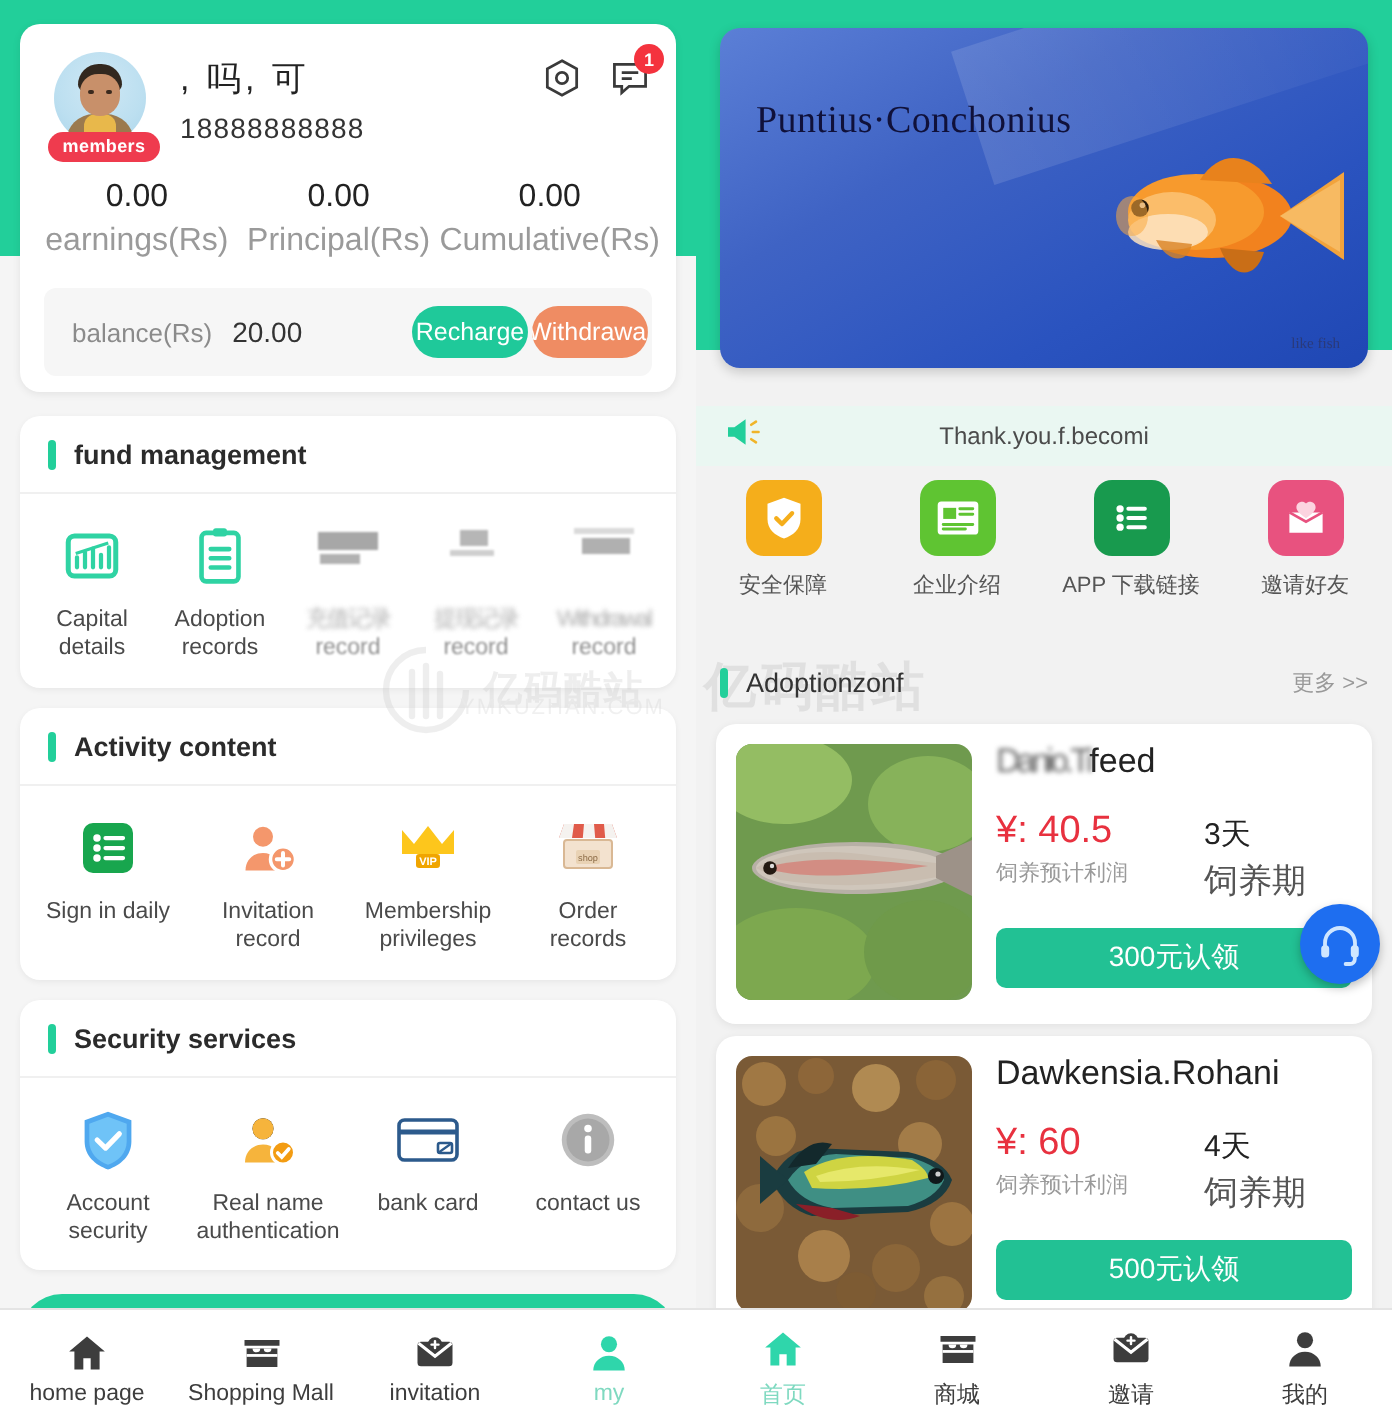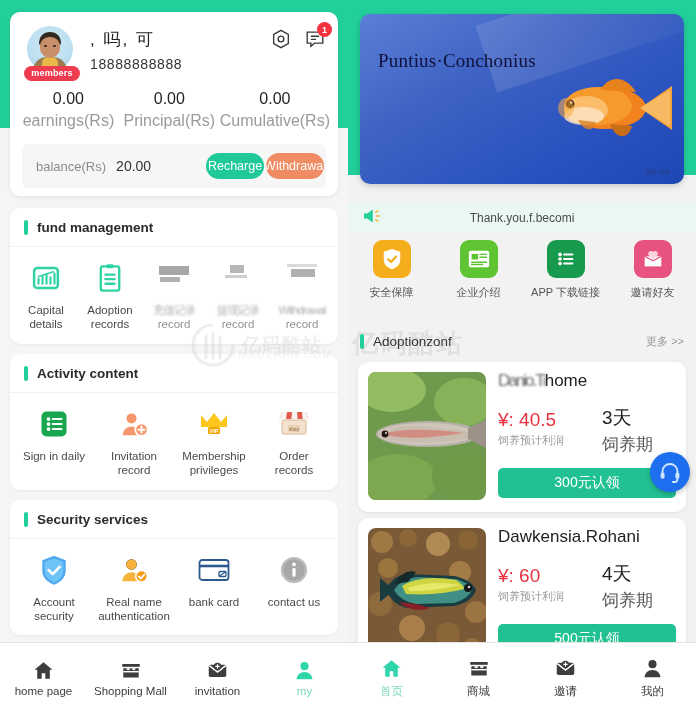--- a/index.html
+++ b/index.html
@@ -154,39 +154,39 @@
   }
   .prod-1 { top: 362px; }
   .prod-2 { top: 518px; }
   .prod-thumb { width: 118px; height: 128px; border-radius: 8px; flex: 0 0 118px; overflow: hidden; position: relative; }
   .prod-info { flex: 1; padding-left: 12px; position: relative; }
   .prod-name { font-size: 17px; color: #222; line-height: 1.1; white-space: nowrap; }
   .prod-name.glitchname { filter: blur(.2px); }
   .prod-name .gl { filter: blur(1.3px); letter-spacing: -2px; color: #6a6a6a; }
   .prod-nums { display: flex; align-items: flex-end; margin-top: 14px; }
   .prod-price { font-size: 19px; color: #e8313f; flex: 1; }
-  .prod-days { font-size: 19px; color: #222; width: 74px; }
+  .prod-days { font-size: 15px; color: #222; width: 74px; }
   .prod-subs { display: flex; margin-top: 2px; }
   .prod-sub1 { font-size: 11px; color: #9a9a9a; flex: 1; }
   .prod-sub2 { font-size: 17px; color: #555; width: 74px; }
   .prod-btn {
     margin-top: 12px; height: 30px; background: #22c194; border-radius: 5px;
     color: #fff; font-size: 14px; display: flex; align-items: center;
     justify-content: center; cursor: pointer;
   }
   .service-fab {
     position: absolute; right: 6px; top: 452px; width: 40px; height: 40px;
     border-radius: 50%; background: #1e6ef0; z-index: 9;
     display: flex; align-items: center; justify-content: center; cursor: pointer;
     box-shadow: 0 2px 5px rgba(0,0,0,.25);
   }
 
   
   .tabbar {
-    position: absolute; bottom: 0; left: 0; width: 348px; height: 70px;
+    position: absolute; bottom: 0; left: 0; width: 348px; height: 58px;
     background: #fff; border-top: 1px solid #e4e4e4; display: flex; z-index: 10;
   }
   .tab { flex: 1; display: flex; flex-direction: column; align-items: center; justify-content: center; cursor: pointer; }
   .tab-ico { height: 24px; display: flex; align-items: center; justify-content: center; }
   .tab-lab { font-size: 11.5px; color: #3d3d3d; margin-top: 3px; }
   .tab.active .tab-lab { color: #7fd9c0; }
 
   
   .watermark {
     position: absolute; left: 190px; top: 322px; z-index: 8; pointer-events: none;
@@ -596,21 +596,21 @@
           <ellipse cx="58" cy="62" rx="48" ry="11" fill="#cfc6bb"></ellipse>
           <path d="M10 62 Q30 50 70 56 L104 60 L104 66 Q60 74 22 68 Z" fill="#c9bdb0"></path>
           <path d="M14 62 Q40 54 96 61 Q40 70 14 62Z" fill="#d8665f" opacity=".55"></path>
           <path d="M100 56 118 48 118 76 100 67z" fill="#9d9288"></path>
           <circle cx="17" cy="62" r="3.4" fill="#241a12"></circle>
           <circle cx="18" cy="61" r="1.1" fill="#fff" opacity=".85"></circle>
         </svg>
       </div>
       <div class="prod-info">
         <div class="prod-name glitchname">
-          <span class="gl">Danio.Ti</span><span>home</span>
+          <span class="gl">Danio.Ti</span><span>feed</span>
         </div>
         <div class="prod-nums">
           <div class="prod-price">¥: 40.5</div>
           <div class="prod-days">3天</div>
         </div>
         <div class="prod-subs">
           <div class="prod-sub1">饲养预计利润</div>
           <div class="prod-sub2">饲养期</div>
         </div>
         <div class="prod-btn">300元认领</div>

